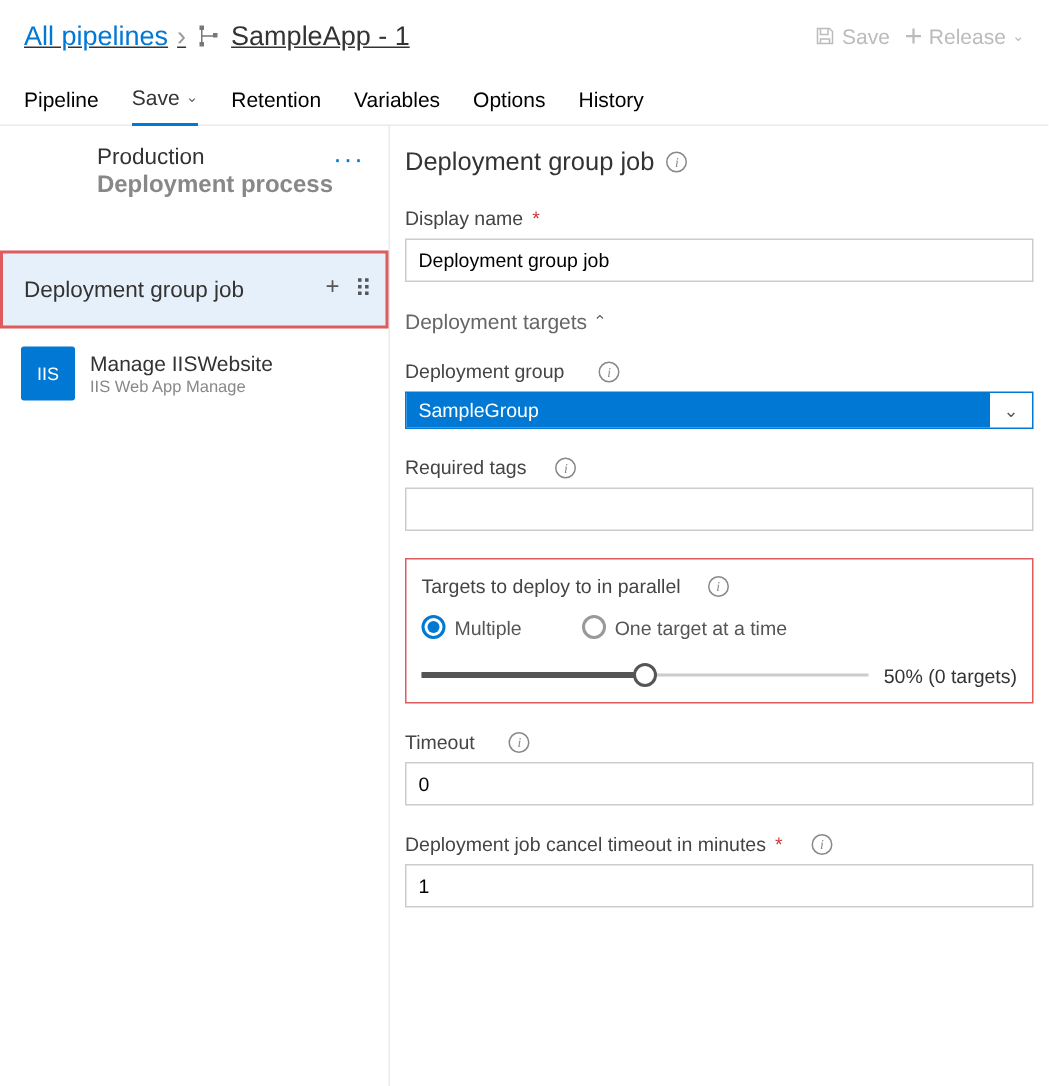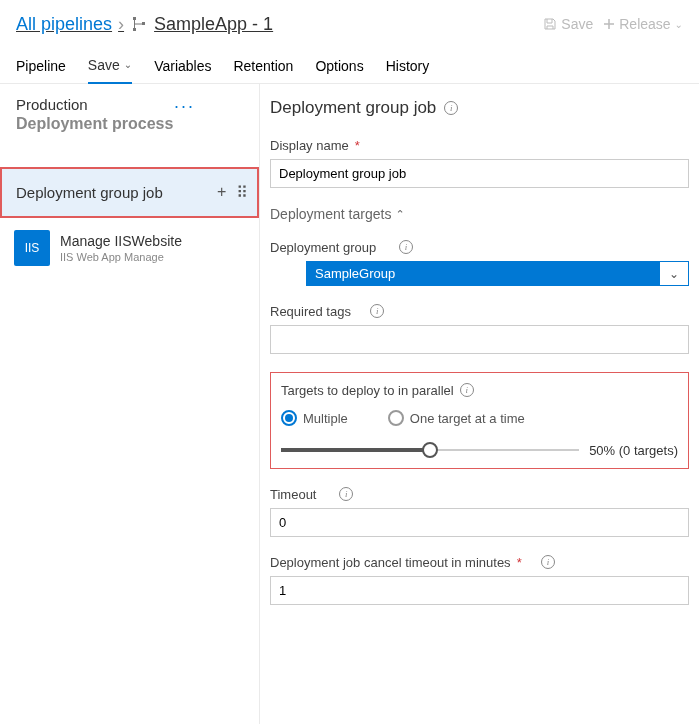--- a/index.html
+++ b/index.html
@@ -10,40 +10,40 @@
   .crumb .sep { color:#999; }
   .crumb .title { color:#333; }
   .top-actions { display:flex; gap:10px; font-size:14px; color:#bbb; align-items:center;}
   .top-actions span { display:flex; align-items:center; gap:4px; }
   .tabs { display:flex; gap:22px; padding:0 16px; font-size:14px; height:36px; align-items:center; border-bottom:1px solid #eaeaea; }
   .tab { color:#000000; cursor:pointer; height:36px; display:flex; align-items:center; }
   .tab.active { color:#333; border-bottom:2px solid #0078d4; font-weight:400;}
   .tab .chev { font-size:10px; margin-left:4px; color:#666;}
   .main { display:flex; height:calc(100% - 84px); }
   .sidebar { width:260px; border-right:1px solid #eaeaea; }
-  .stage-head { padding:12px 16px 10px; display:flex; justify-content:flex-start; align-items:flex-start;}
+  .stage-head { padding:12px 16px 10px; display:flex; justify-content:flex-end; align-items:flex-start;}
   .stage-head .title { font-size:15px; color:#333;}
   .stage-head .sub { font-size:16px; color:#888; margin-top:2px;font-weight:bold;}
   .stage-head .more { color:#0078d4; font-size:18px; letter-spacing:1px; cursor:pointer;}
   .vspace { height:24px;}
   .job-row { border:2px solid #e05b5b; background:#e6f0fa; padding:14px 10px 14px 14px; display:flex; justify-content:space-between; align-items:center; font-size:15px; color:#333;}
   .job-row .actions { display:flex; gap:10px; color:#555; font-size:16px;}
   .task-row { display:flex; gap:10px; padding:12px 14px; align-items:center;}
   .task-logo { width:36px; height:36px; background:#0078d4; color:#fff; font-size:12px; display:flex; align-items:center; justify-content:center; border-radius:2px;}
   .task-row .lbl { font-size:14px; color:#333;}
   .task-row .sub { font-size:11px; color:#888; margin-top:2px;}
   .content { flex:1; padding:14px 10px; overflow:auto;}
   .h1 { font-size:17px; margin-bottom:20px; display:flex; align-items:center; gap:8px;}
   .field { margin-bottom:18px;}
-  .field label { font-size:13px; color:#444; display:flex; align-items:flex-start; gap:6px; margin-bottom:6px;}
+  .field label { font-size:13px; color:#444; display:flex; align-items:flex-end; gap:6px; margin-bottom:6px;}
   .req { color:#d13438; }
   .info { width:14px; height:14px; border:1px solid #888; border-radius:50%; font-size:9px; display:inline-flex; align-items:center; justify-content:center; color:#888; font-style:italic; font-family:serif;}
   input[type=text] { width:100%; border:1px solid #ccc; padding:6px 8px; font-size:13px; outline:none;}
   .section-head { font-size:14px; color:#666; margin:10px 0 18px; display:flex; align-items:center; gap:4px; cursor:pointer;}
-  .dropdown { display:flex; border:1px solid #0078d4;margin-left:36px;}
+  .dropdown { display:flex; border:1px solid #0078d4;}
   .dropdown .sel { flex:1; background:#0078d4; color:#fff; padding:4px 8px; font-size:13px; }
   .dropdown .caret { width:28px; display:flex; align-items:center; justify-content:center; color:#555; font-size:12px;}
   .callout { border:1.5px solid #e05b5b; padding:10px; margin:8px 0 18px;}
   .radio-row { display:flex; gap:40px; margin:12px 0 16px; font-size:13px; color:#555;}
   .radio { width:16px; height:16px; border:2px solid #999; border-radius:50%; display:inline-flex; align-items:center; justify-content:center; margin-right:6px;}
   .radio.on { border-color:#0078d4;}
   .radio.on::after { content:""; width:8px; height:8px; background:#0078d4; border-radius:50%;}
   .slider-row { display:flex; align-items:flex-end; gap:10px; margin-top:8px;}
   .slider { flex:1; position:relative; height:16px;}
   .slider .track { position:absolute; top:7px; left:0; right:0; height:2px; background:#ccc;}
@@ -85,22 +85,22 @@
     </span>
   </div>
 </div>
 
 <div class="tabs">
   <div class="tab">Pipeline</div>
   <div class="tab active">
       <span>Save</span>
       <span class="chev">⌄</span>
     </div>
+  <div class="tab">Retention</div>
   <div class="tab">Variables</div>
-  <div class="tab">Retention</div>
   <div class="tab">Options</div>
   <div class="tab">History</div>
 </div>
 
 <div class="main">
   <div class="sidebar">
     <div class="stage-head">
       <div>
         <div class="title">Production</div>
         <div class="sub">Deployment process</div>
@@ -150,21 +150,21 @@
         <div class="caret">⌄</div>
       </div>
     </div>
 
     <div class="field">
       <label><span>Required tags</span>&nbsp;&nbsp;<span class="info">i</span></label>
       <input type="text" value="" style="">
     </div>
 
     <div class="callout">
-      <label style="display:flex;align-items:flex-start;gap:6px;font-size:13px;color:#444">
+      <label style="display:flex;align-items:flex-end;gap:18px;font-size:13px;color:#444">
         <span>Targets to deploy to in parallel</span>
         <span class="info">i</span>
       </label>
       <div class="radio-row">
         <label style="display:flex;align-items:center">
             <span class="radio on"></span>
             <span>Multiple</span>
           </label>
         <label style="display:flex;align-items:center">
             <span class="radio"></span>

